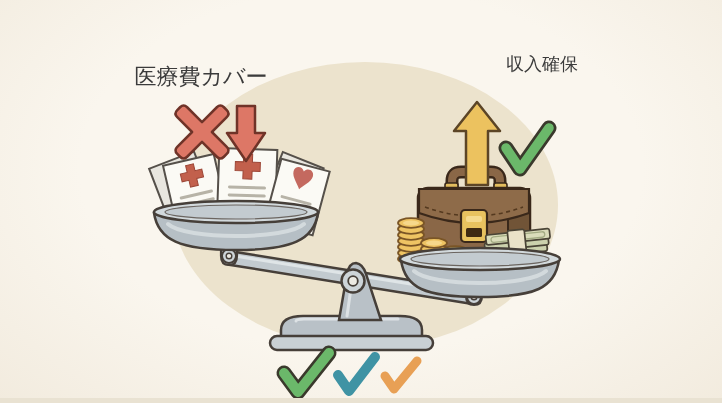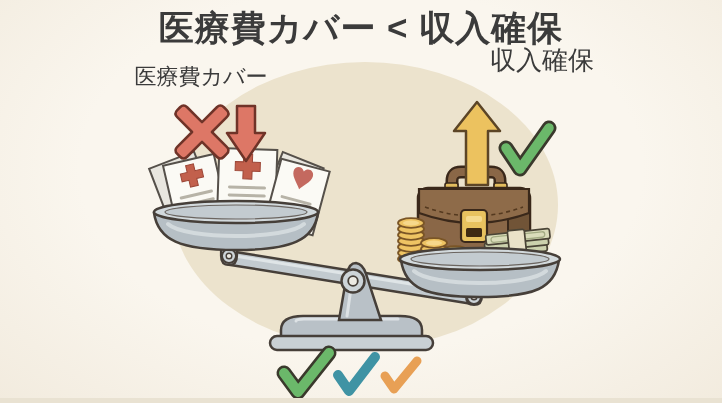--- a/index.html
+++ b/index.html
@@ -19,21 +19,21 @@
     color:#3b3b3b;
     font-weight:400;
     text-align:center;
     white-space:nowrap;
   }
   #title{
     top:5px;left:0;width:722px;
     font-size:35px;font-weight:800;letter-spacing:1px;
   }
   #left-label{ top:62px;left:120px;width:162px;font-size:22px; }
-  #right-label{ top:43px;left:460px;width:164px;font-size:26px; }
+  #right-label{ top:52px;left:460px;width:164px;font-size:18px; }
   svg{position:absolute;left:0;top:0;}
 </style>
 </head>
 <body>
 
 <div id="stage">
 
   <svg width="722" height="403" viewBox="0 0 722 403">
 
     <ellipse cx="365" cy="205" rx="193" ry="143" fill="#ece3cd"></ellipse>
@@ -186,18 +186,17 @@
     </g>
 
     <g>
       <path d="M284,373 L298,392 L329,353" fill="none" stroke="#3a392c" stroke-width="15" stroke-linecap="round" stroke-linejoin="round"></path>
       <path d="M284,373 L298,392 L329,353" fill="none" stroke-width="10" stroke-linecap="round" stroke-linejoin="round" stroke="#6bb86a"></path>
     </g>
     <path d="M338,375 L349,391 L375,357" fill="none" stroke-width="10" stroke-linecap="round" stroke-linejoin="round" stroke="#3f93a4"></path>
     <path d="M385,376 L394,389 L417,361" fill="none" stroke-width="9" stroke-linecap="round" stroke-linejoin="round" stroke="#e8a055"></path>
   </svg>
 
-  <div id="title" class="label">医療費カバー &lt; 収入確保</div>
   <div id="left-label" class="label">医療費カバー</div>
   <div id="right-label" class="label">収入確保</div>
 
   <div id="bottom-strip"></div>
 </div>
 
 </body></html>

